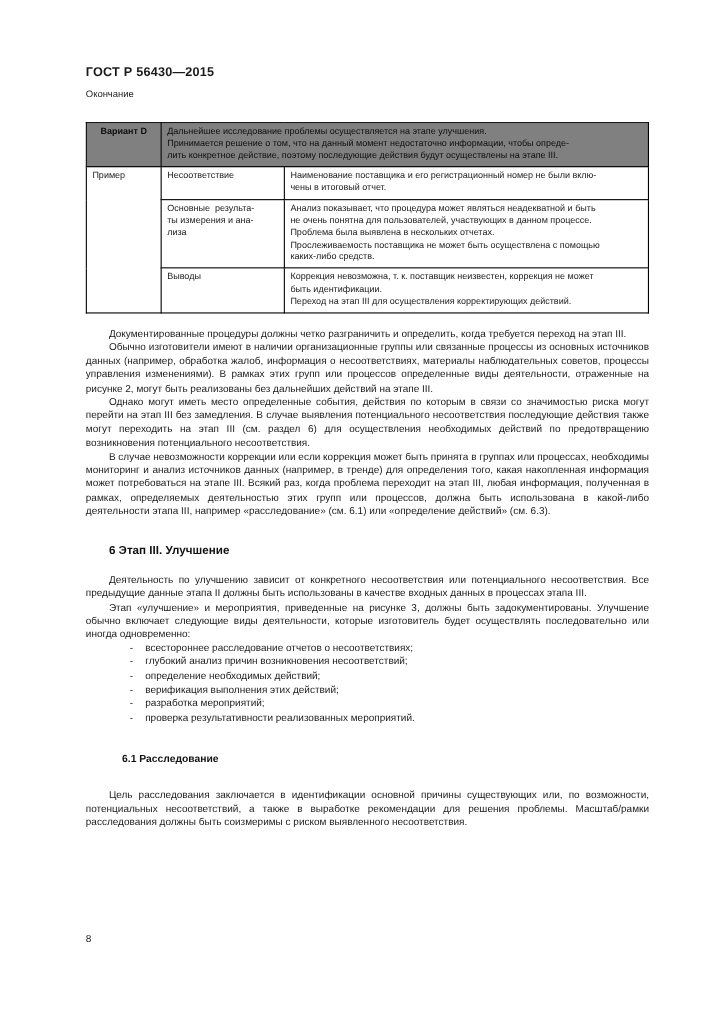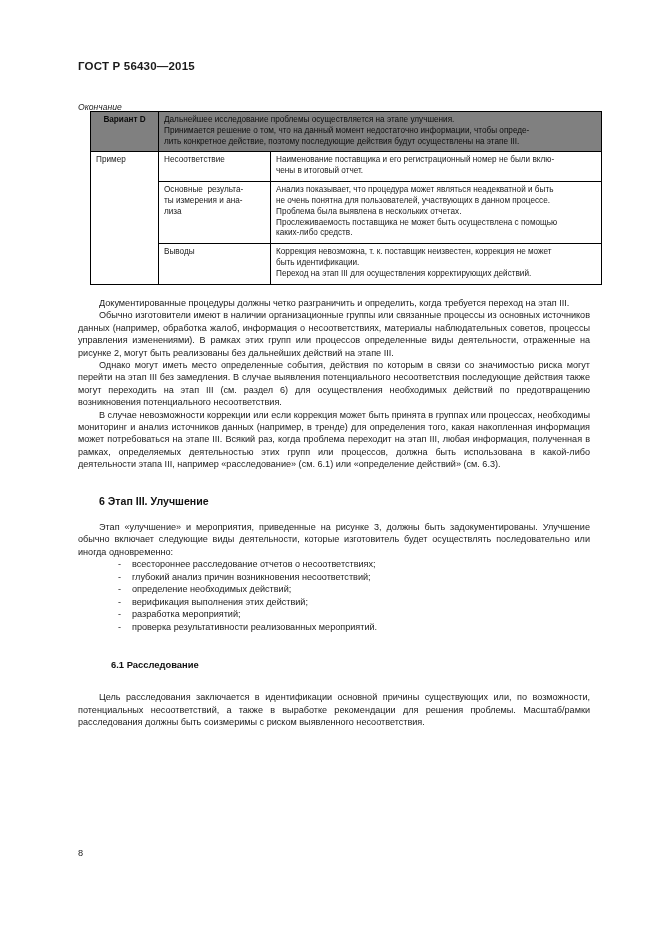--- a/index.html
+++ b/index.html
@@ -32,32 +32,29 @@
     font-size: 11.5px;
     font-weight: bold;
     letter-spacing: 0.2px;
   }
 
   .continuation {
     position: absolute;
     left: 78px;
     top: 80px;
     font-size: 8.6px;
-    font-style: italic;
     color: #222;
-    margin-top: 22px;
   }
 
   
   .tbl-wrap {
     position: absolute;
     left: 78px;
     top: 111px;
     width: 512px;
-    margin-left: 12px;
   }
   table.gost {
     border-collapse: collapse;
     width: 512px;
     table-layout: fixed;
   }
   table.gost td {
     border: 1px solid #000;
     vertical-align: top;
     padding: 3px 5px 4px 5px;
@@ -208,20 +205,21 @@
   <div class="body">
     <p>Документированные процедуры должны четко разграничить и определить, когда требуется переход на этап III.</p>
     <p>Обычно изготовители имеют в наличии организационные группы или связанные процессы из основных источников данных (например, обработка жалоб, информация о несоответствиях, материалы наблюдательных советов, процессы управления изменениями). В рамках этих групп или процессов определенные виды деятельности, отраженные на рисунке 2, могут быть реализованы без дальнейших действий на этапе III.</p>
     <p>Однако могут иметь место определенные события, действия по которым в связи со значимостью риска могут перейти на этап III без замедления. В случае выявления потенциального несоответствия последующие действия также могут переходить на этап III (см. раздел 6) для осуществления необходимых действий по предотвращению возникновения потенциального несоответствия.</p>
     <p>В случае невозможности коррекции или если коррекция может быть принята в группах или процессах, необходимы мониторинг и анализ источников данных (например, в тренде) для определения того, какая накопленная информация может потребоваться на этапе III. Всякий раз, когда проблема переходит на этап III, любая информация, полученная в рамках, определяемых деятельностью этих групп или процессов, должна быть использована в какой-либо деятельности этапа III, например «расследование» (см. 6.1) или «определение действий» (см. 6.3).</p>
 
     <div class="spacer-lg"></div>
     <h2 class="sect">6 Этап III. Улучшение</h2>
     <div class="spacer-md"></div>
 
+    <p>Деятельность по улучшению зависит от конкретного несоответствия или потенциального несоответствия. Все предыдущие данные этапа II должны быть использованы в качестве входных данных в процессах этапа III.</p>
     <p>Этап «улучшение» и мероприятия, приведенные на рисунке 3, должны быть задокументированы. Улучшение обычно включает следующие виды деятельности, которые изготовитель будет осуществлять последовательно или иногда одновременно:</p>
 
     <ul class="dashlist">
       <li><span class="dash">-</span><span>всестороннее расследование отчетов о несоответствиях;</span></li>
       <li><span class="dash">-</span><span>глубокий анализ причин возникновения несоответствий;</span></li>
       <li><span class="dash">-</span><span>определение необходимых действий;</span></li>
       <li><span class="dash">-</span><span>верификация выполнения этих действий;</span></li>
       <li><span class="dash">-</span><span>разработка мероприятий;</span></li>
       <li><span class="dash">-</span><span>проверка результативности реализованных мероприятий.</span></li>
     </ul>

